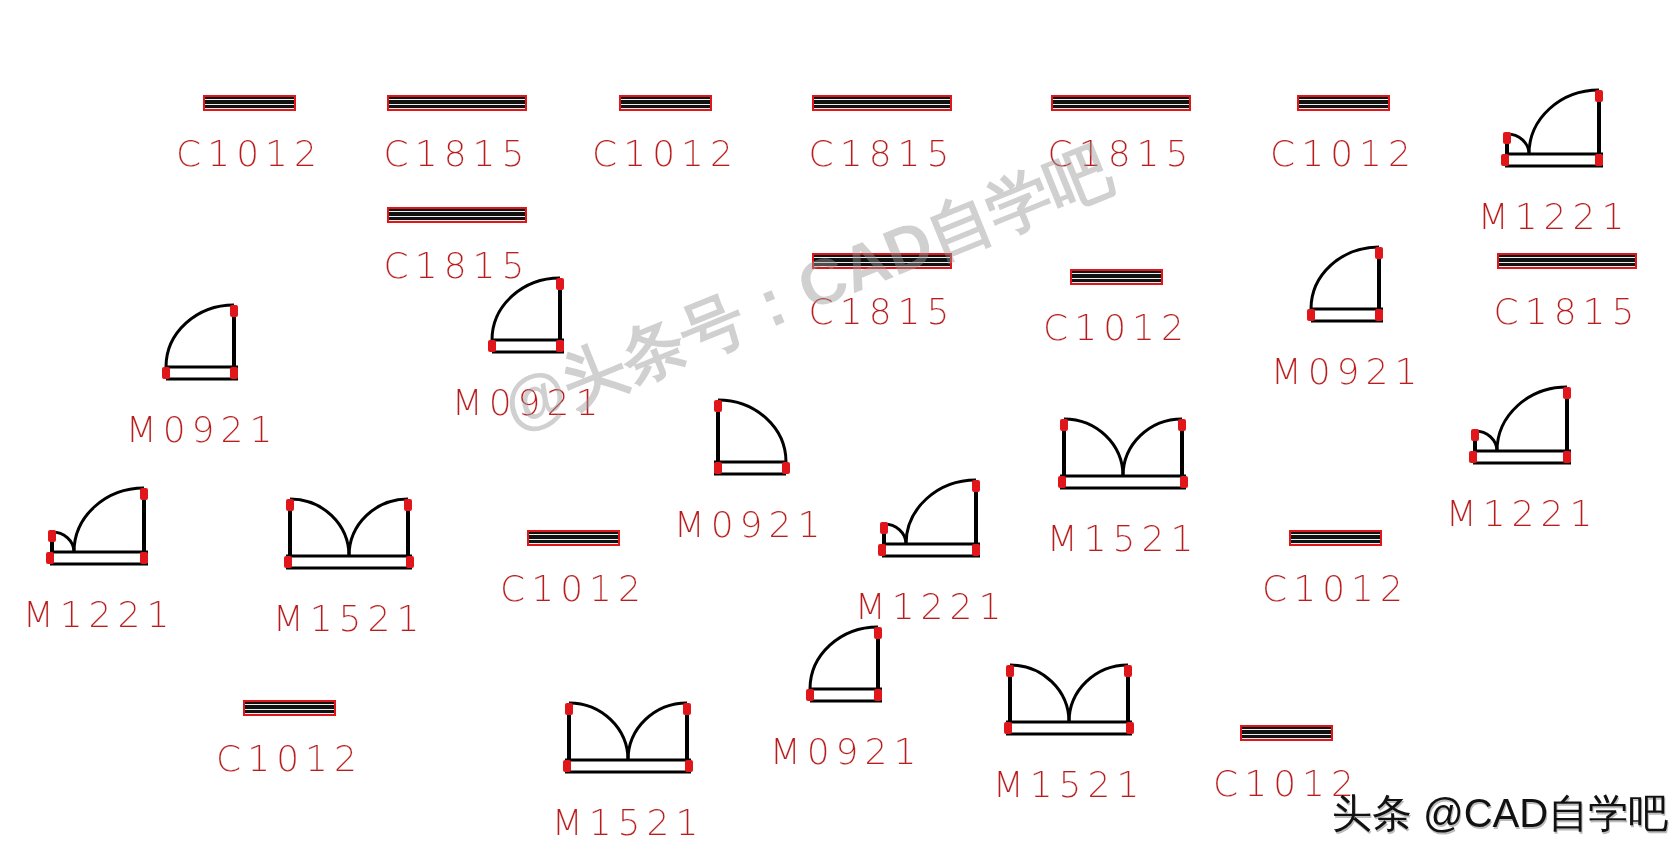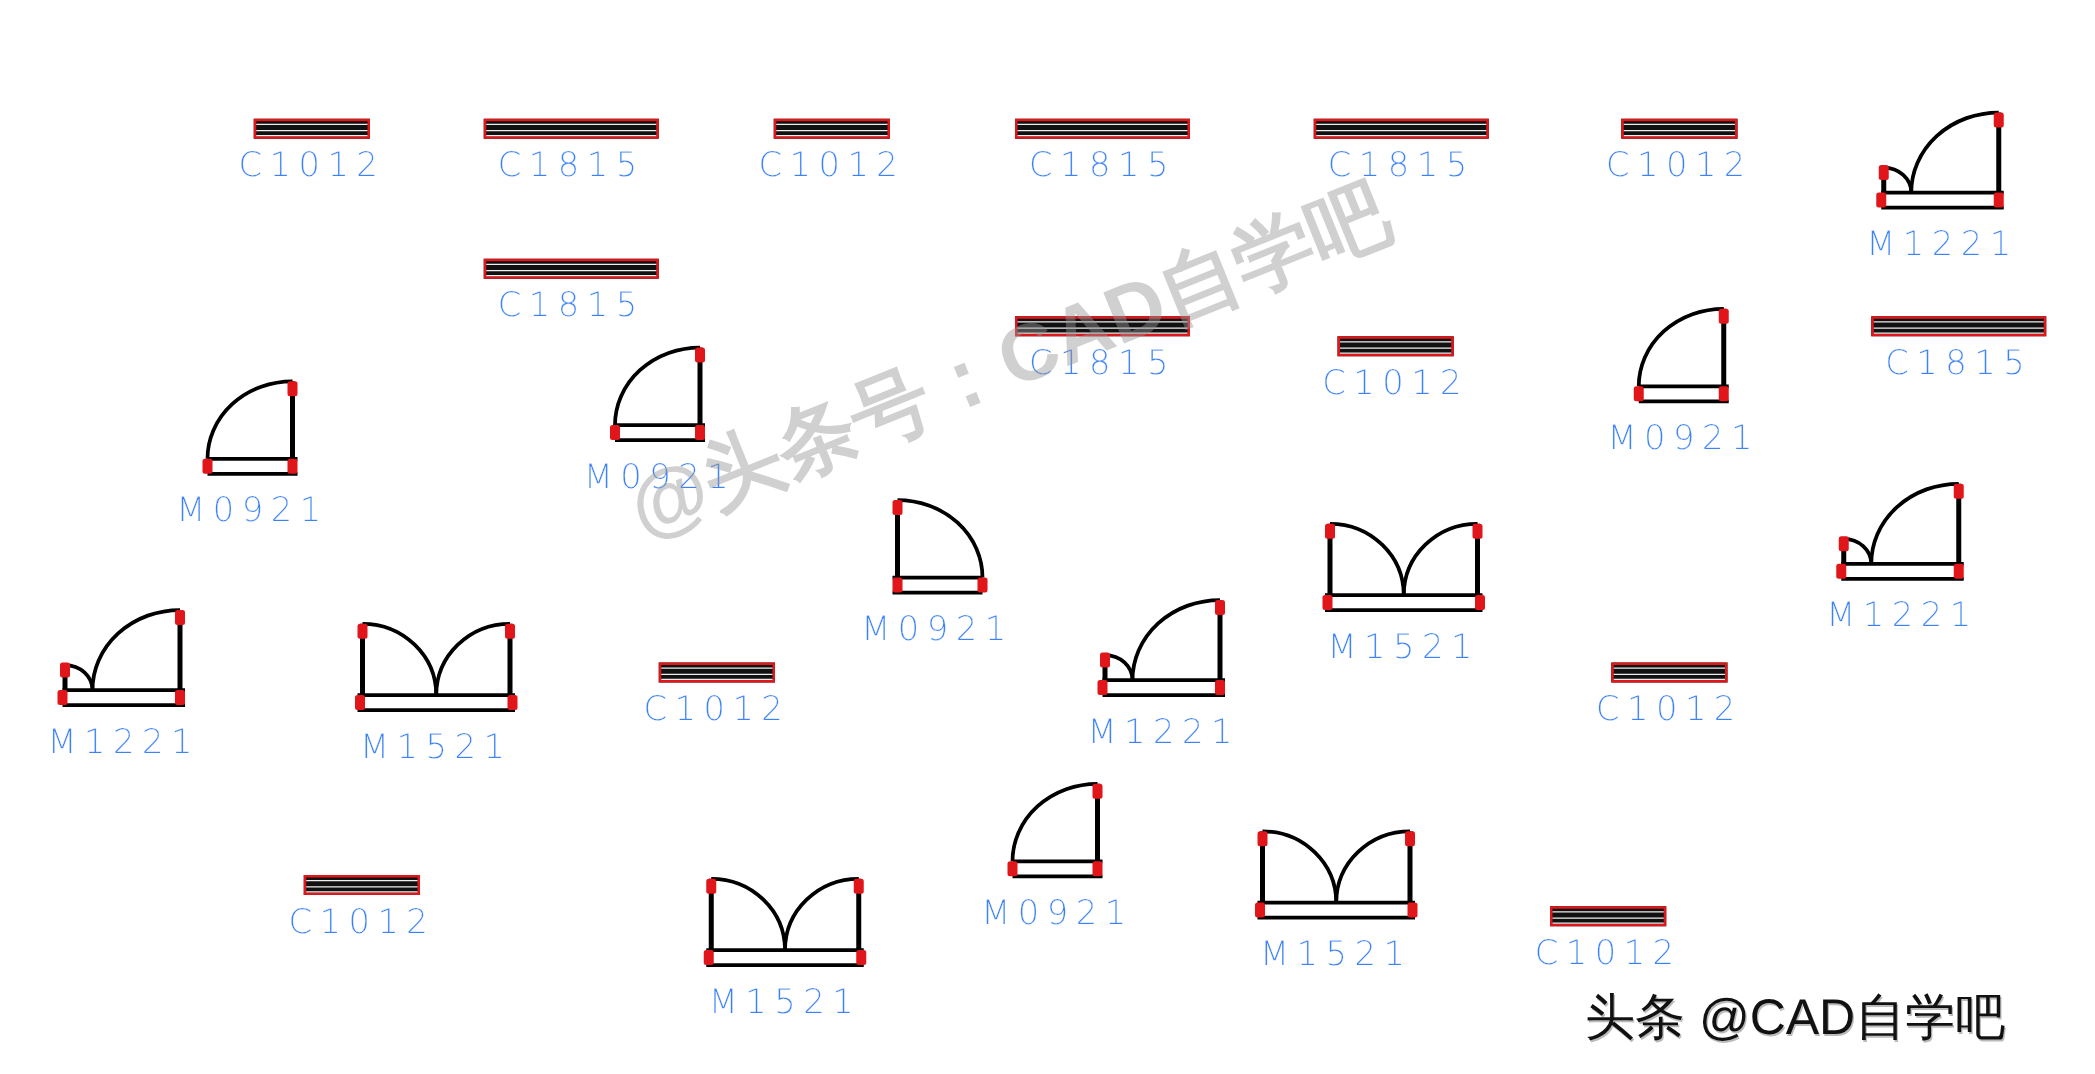--- a/index.html
+++ b/index.html
@@ -1,24 +1,24 @@
 <!DOCTYPE html>
 <html><head>
 <meta charset="utf-8">
 <style>
   html,body{margin:0;padding:0;background:#ffffff;}
   body{width:1676px;height:859px;position:relative;overflow:hidden;font-family:"Liberation Sans","DejaVu Sans",sans-serif;}
   .canvas{position:absolute;left:0;top:0;width:1676px;height:859px;}
   .sym{position:absolute;}
-  .lbl{position:absolute;font-family:"DejaVu Sans","Liberation Sans",sans-serif;font-weight:200;font-size:27px;letter-spacing:6px;color:#3b82f6;white-space:nowrap;transform:translateX(-50%);-webkit-text-stroke:0.2px #fff;}
+  .lbl{position:absolute;font-family:"DejaVu Sans","Liberation Sans",sans-serif;font-weight:200;font-size:36px;letter-spacing:6px;color:#b91c1c;white-space:nowrap;transform:translateX(-50%);margin-top:16px;-webkit-text-stroke:0.2px #fff;}
   .win{position:absolute;height:16px;background:#111;border:2px solid #e0161a;box-sizing:border-box;}
   .win::before{content:"";position:absolute;left:0;right:0;top:2px;height:1px;background:#eee;}
   .win::after{content:"";position:absolute;left:0;right:0;top:7px;height:1px;background:#eee;box-shadow:0 4px 0 #eee;}
   .watermark{position:absolute;left:490px;top:370px;font-size:64px;font-weight:bold;color:rgba(150,150,150,0.45);transform:rotate(-22deg);transform-origin:left top;white-space:nowrap;}
-  .footer-mark{position:absolute;left:1268px;top:786px;font-size:40px;color:#111;white-space:nowrap;text-shadow:1px 2px 0 #bbb;}
+  .footer-mark{position:absolute;left:1332px;top:786px;font-size:40px;color:#111;white-space:nowrap;text-shadow:1px 2px 0 #bbb;}
 </style>
 </head>
 <body>
 
 <div class="canvas" id="canvas">
     <div class="win" style="left: 203px; top: 95px; width: 93px;"></div>
     <div class="lbl" style="left: 249.5px; top: 117px;">C1012</div>
     <div class="win" style="left: 387px; top: 95px; width: 140px;"></div>
     <div class="lbl" style="left: 457px; top: 117px;">C1815</div>
     <div class="win" style="left: 619px; top: 95px; width: 93px;"></div>

